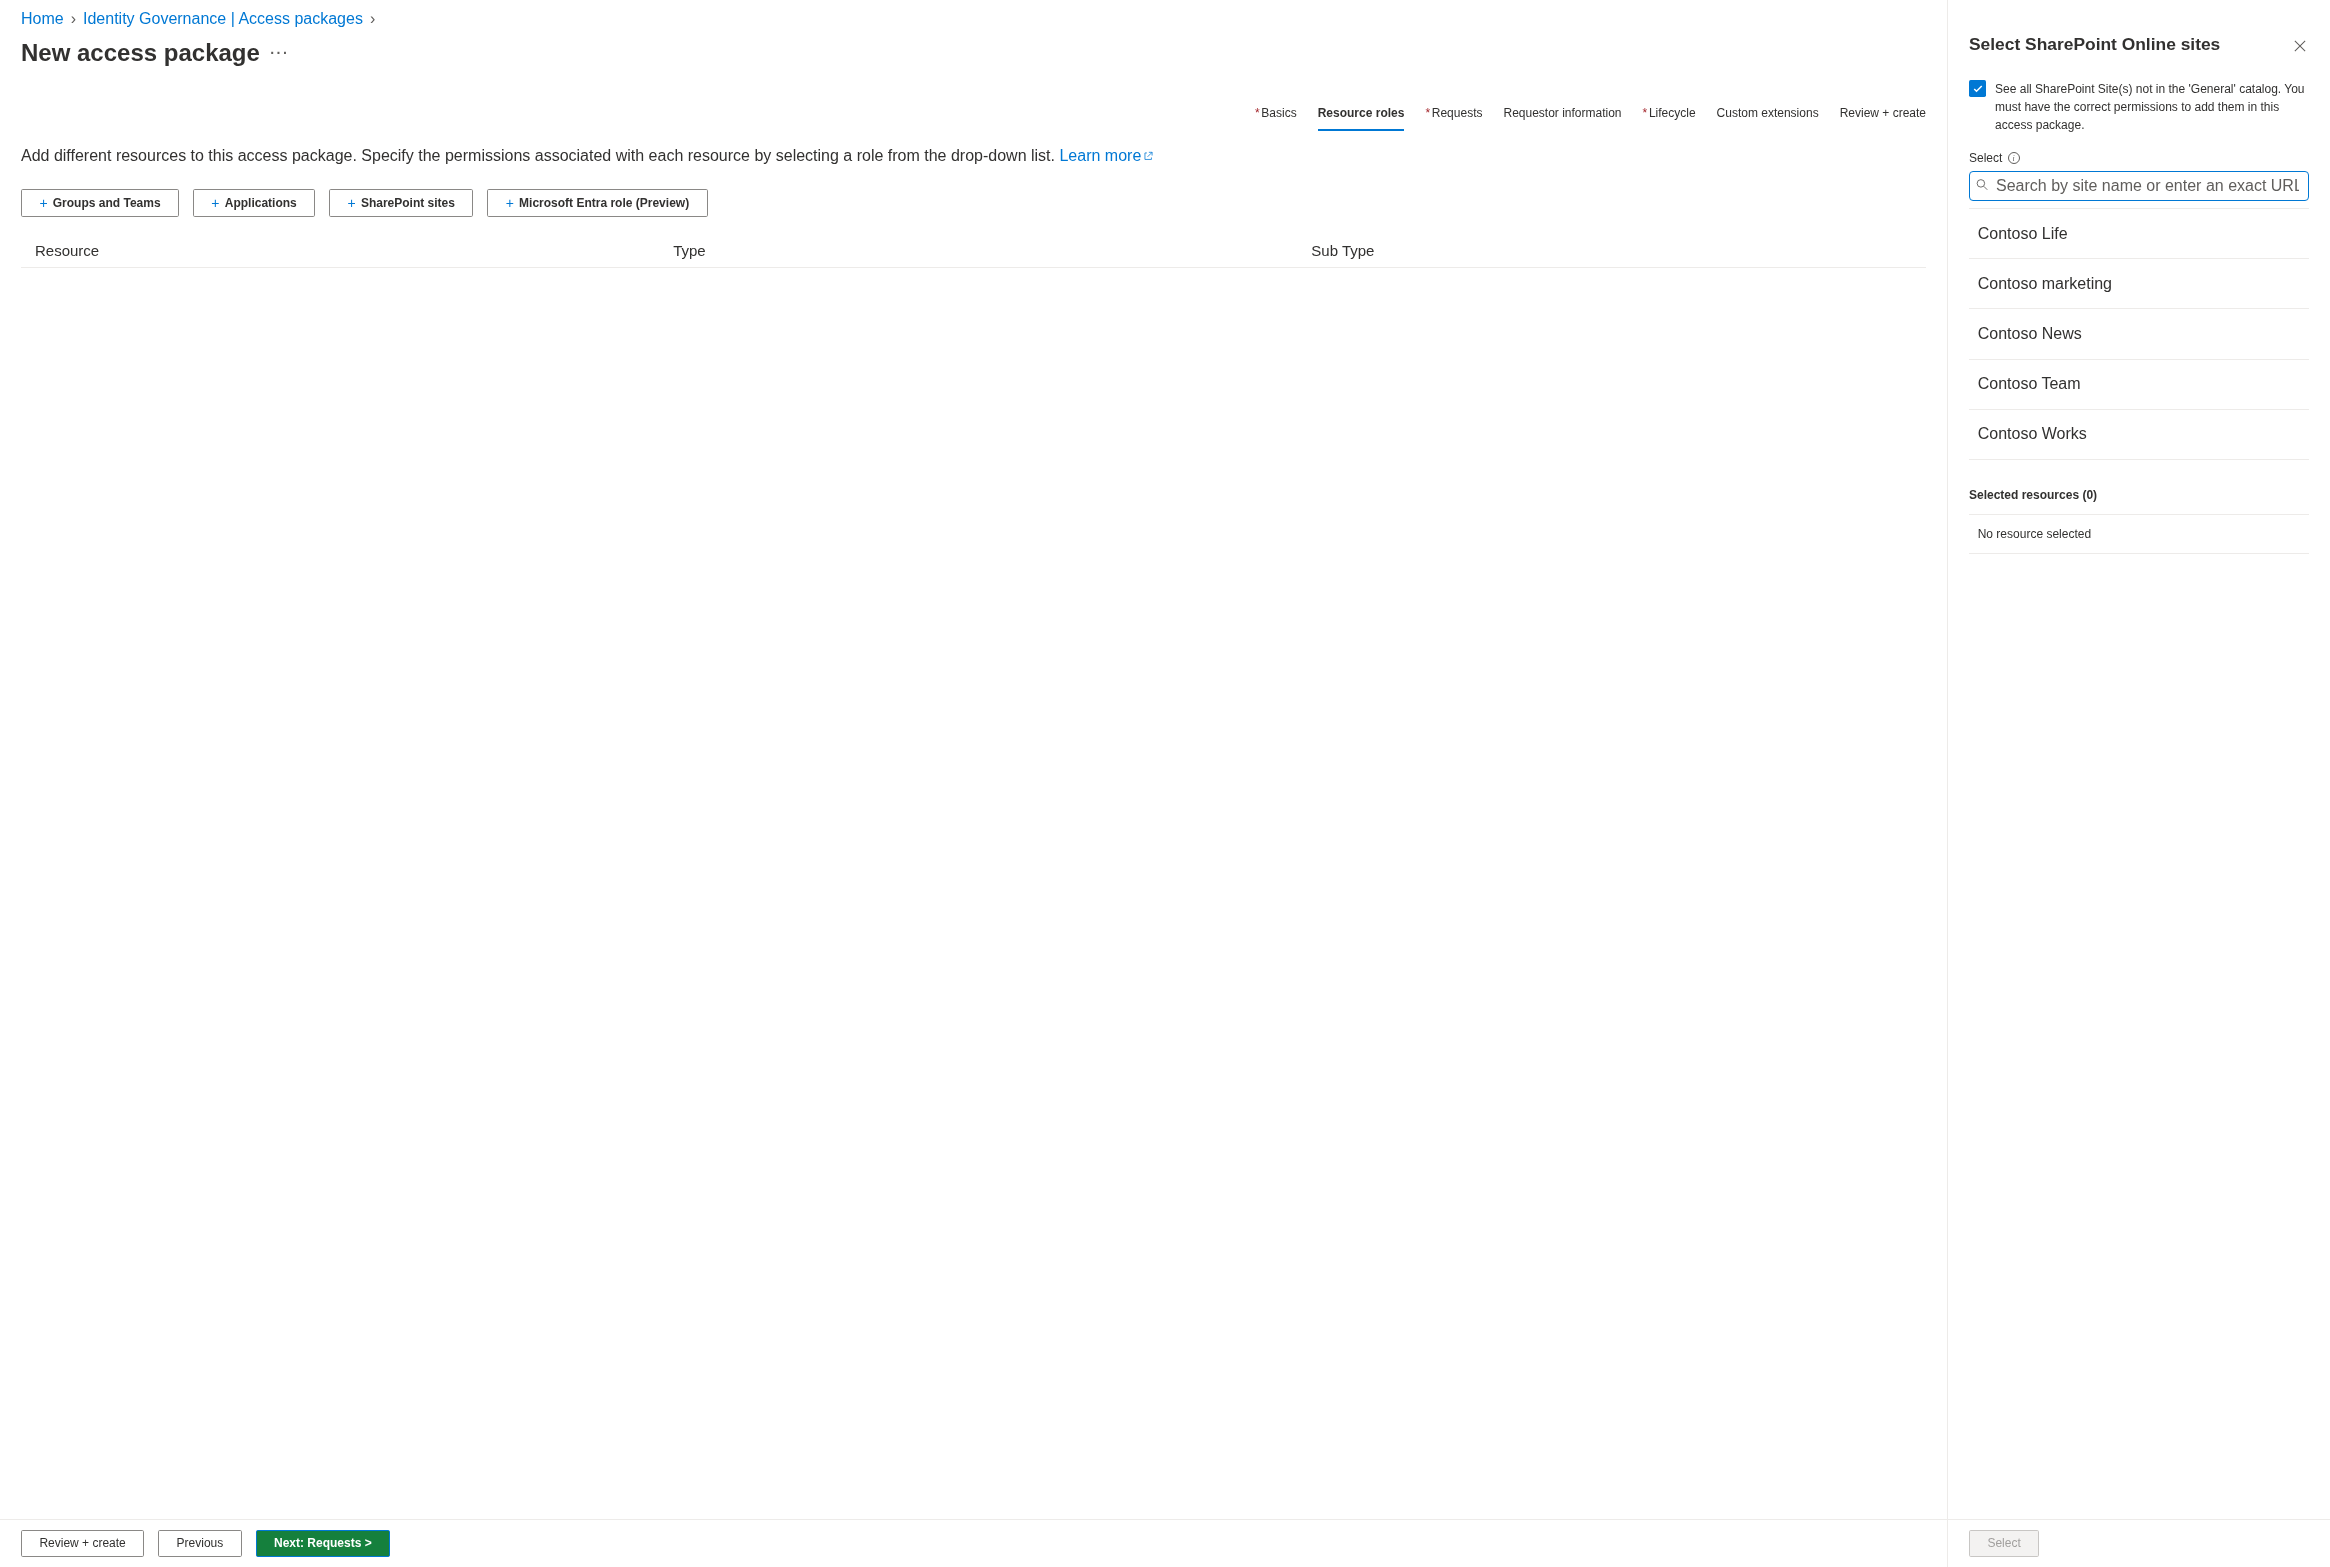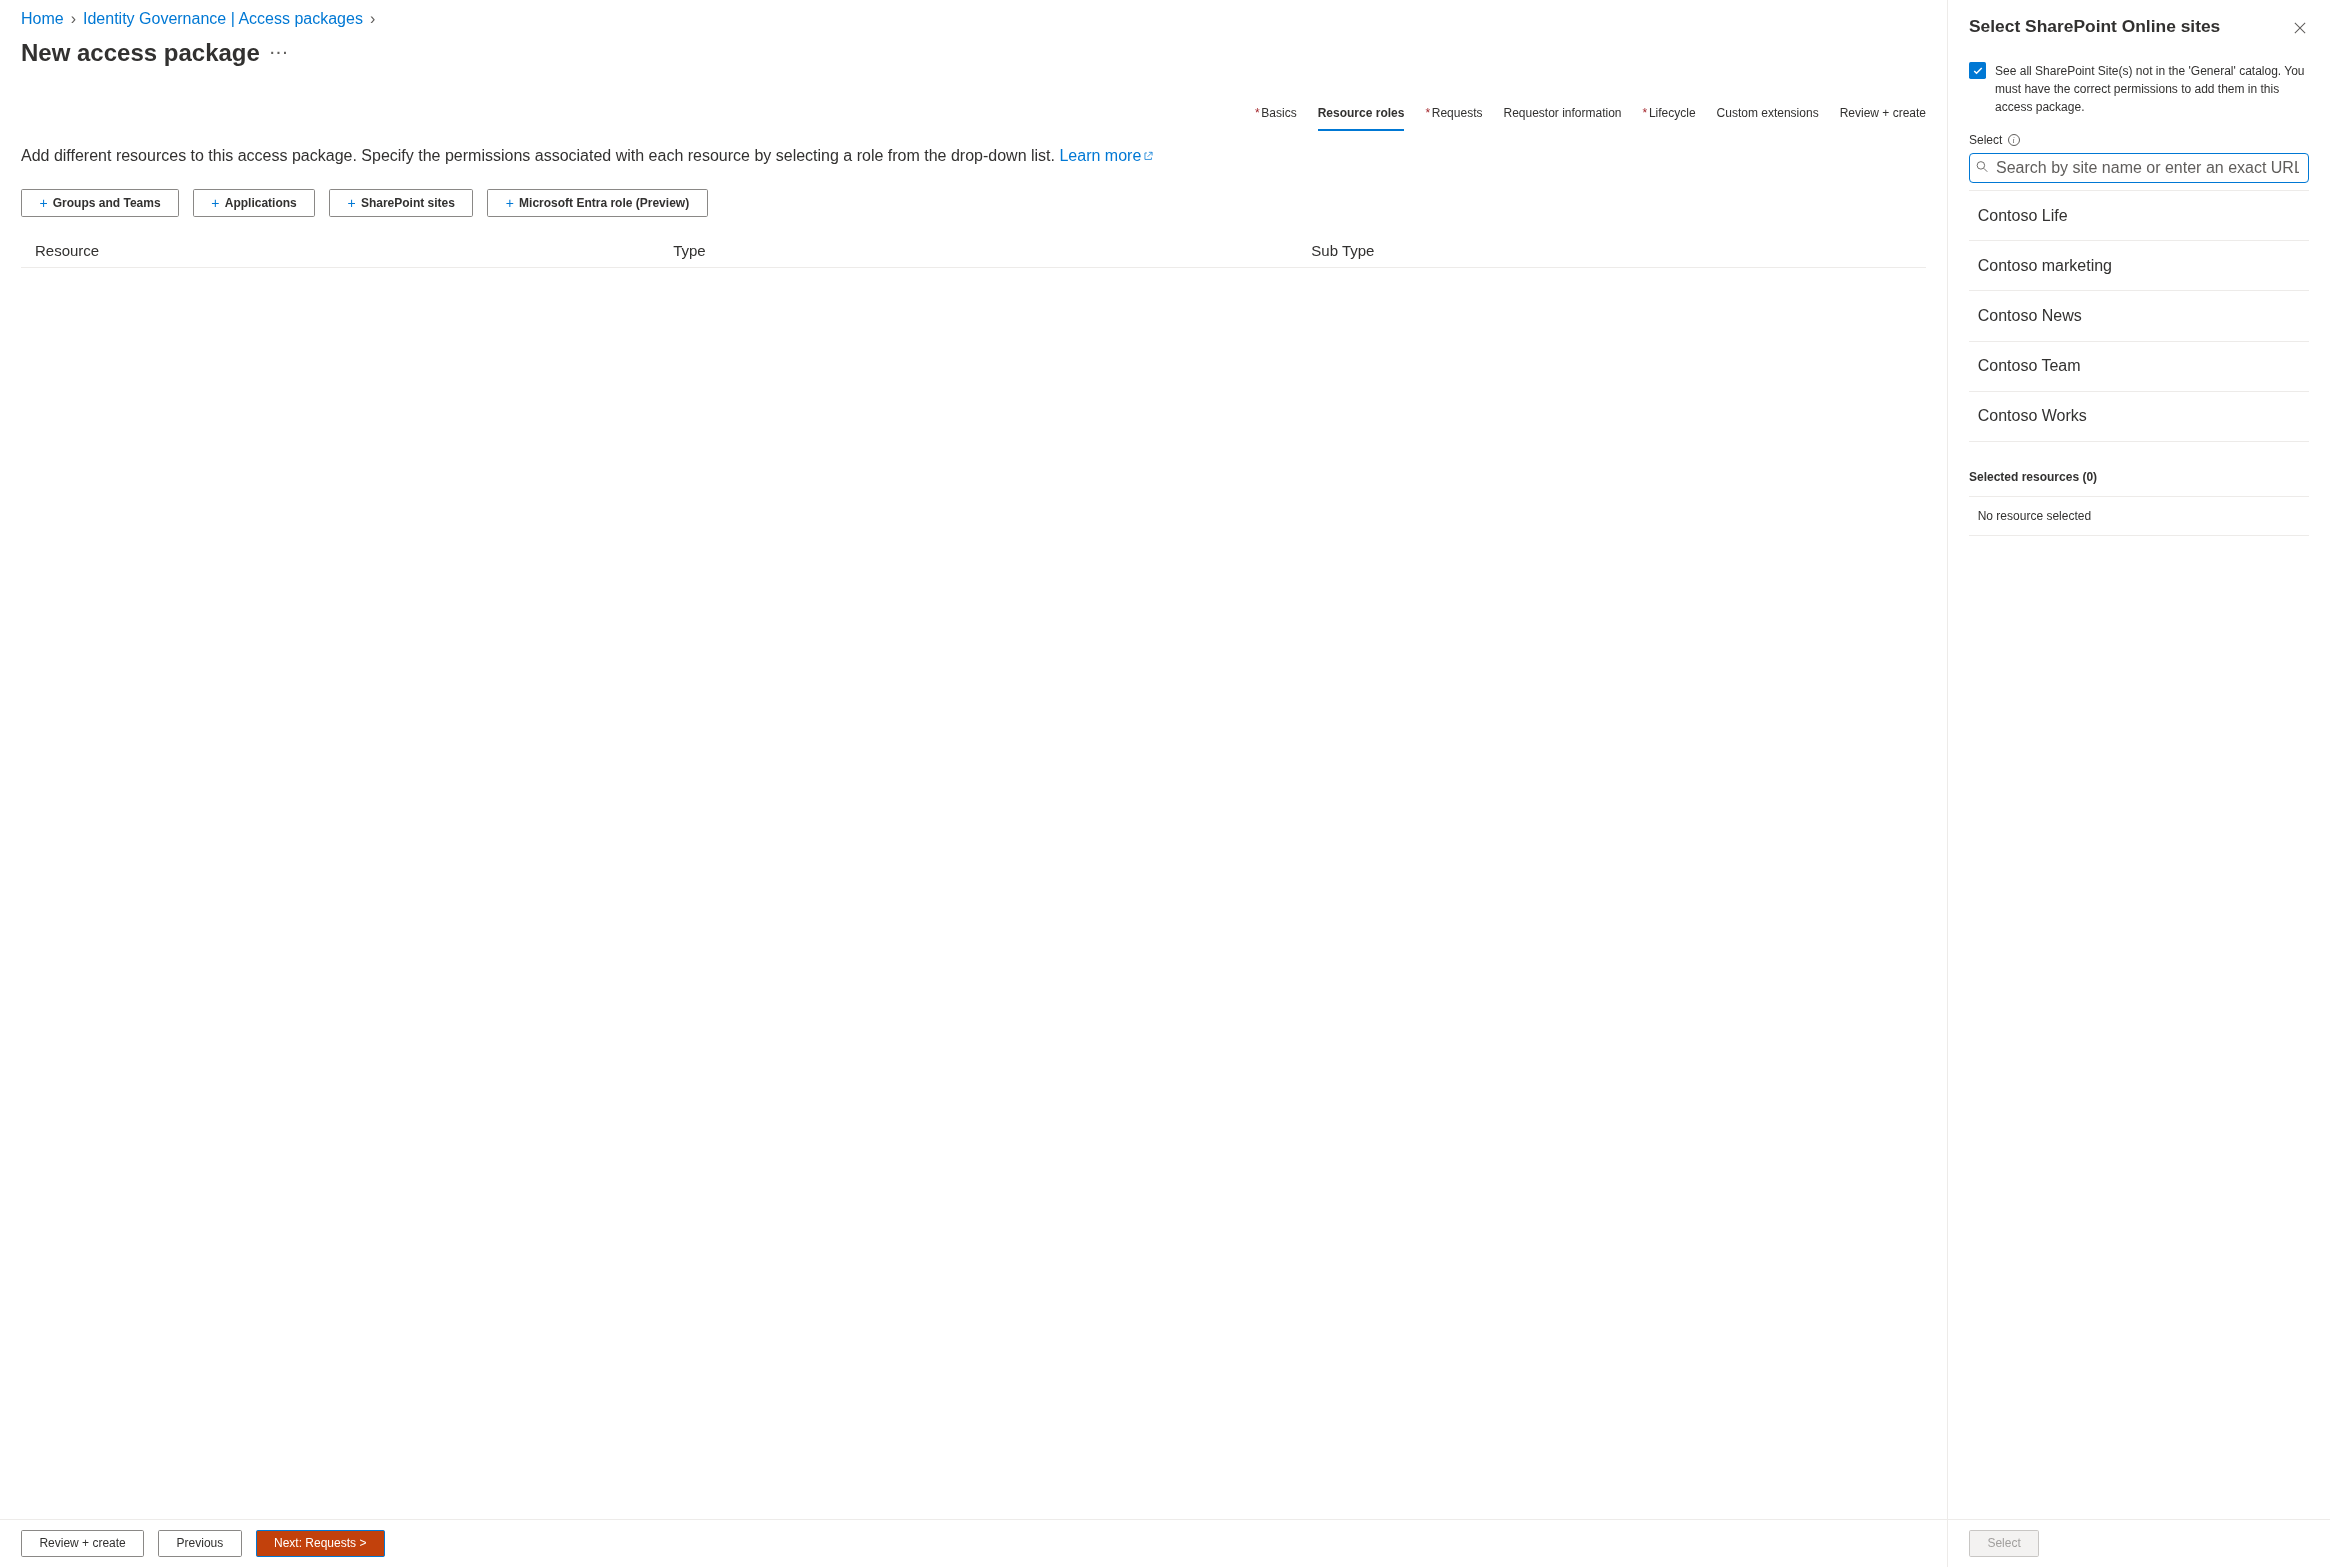--- a/index.html
+++ b/index.html
@@ -20,22 +20,22 @@
     .ext-icon { display: inline-block; margin-left: 1.7px; }
     .resource-buttons { display: flex; gap: 14px; margin-top: 21px; }
     .resource-btn { display: flex; align-items: center; gap: 5.2px; padding: 5.2px 17.4px; border: 0.9px solid #8a8886; background: #fff; border-radius: 1.7px; font-size: 12px; cursor: pointer; color: #323130; font-weight: 600; }
     .resource-btn .plus { color: #0078d4; font-size: 14px; font-weight: 400; }
     .table-header { display: flex; margin-top: 15.6px; padding: 8.7px 14px; border-bottom: 0.9px solid #edebe9; font-size: 15px; color: #323130; }
     .col-resource { flex: 0 0 34%; }
     .col-type { flex: 0 0 34%; }
     .col-subtype { flex: 1; }
     .footer { position: absolute; bottom: 0; left: 0; right: 0; padding: 10.4px 21px; border-top: 0.9px solid #edebe9; display: flex; gap: 14px; background: #fff; }
     .btn { padding: 5.2px 17.4px; border: 0.9px solid #8a8886; background: #fff; border-radius: 1.7px; font-size: 12px; cursor: pointer; color: #323130; }
-    .btn.primary { background: #c2410c; border-color: #0078d4; color: #fff; font-weight: 400; }
-    .panel { width: 382px; display: flex; flex-direction: column; padding: 16px 21px; position: relative; }
+    .btn.primary { background: #15803d; border-color: #0078d4; color: #fff; font-weight: 700; }
+    .panel { width: 382px; display: flex; flex-direction: column; padding: 34px 21px; position: relative; }
     .panel-header { display: flex; justify-content: space-between; align-items: flex-start; margin-bottom: 21px; }
     .panel-title { font-size: 17.4px; font-weight: 600; color: #323130; }
     .close-btn { background: none; border: none; font-size: 15.6px; cursor: pointer; color: #605e5c; padding: 3.5px; }
     .checkbox-row { display: flex; align-items: flex-start; gap: 8.7px; margin-bottom: 17.4px; }
     .checkbox { width: 17.4px; height: 17.4px; background: #0078d4; border-radius: 1.7px; display: flex; align-items: center; justify-content: center; flex-shrink: 0; cursor: pointer; }
     .checkbox svg { width: 12px; height: 12px; }
     .checkbox-label { font-size: 12px; color: #323130; line-height: 1.5; }
     .select-label { display: flex; align-items: center; gap: 5.2px; font-size: 12px; color: #323130; margin-bottom: 5.2px; }
     .info-icon { display: inline-flex; width: 12px; height: 12px; border: 0.9px solid #605e5c; border-radius: 50%; align-items: center; justify-content: center; font-size: 7.8px; color: #605e5c; font-style: italic; font-family: serif; cursor: pointer; }
     .search-wrapper { position: relative; margin-bottom: 7px; }

